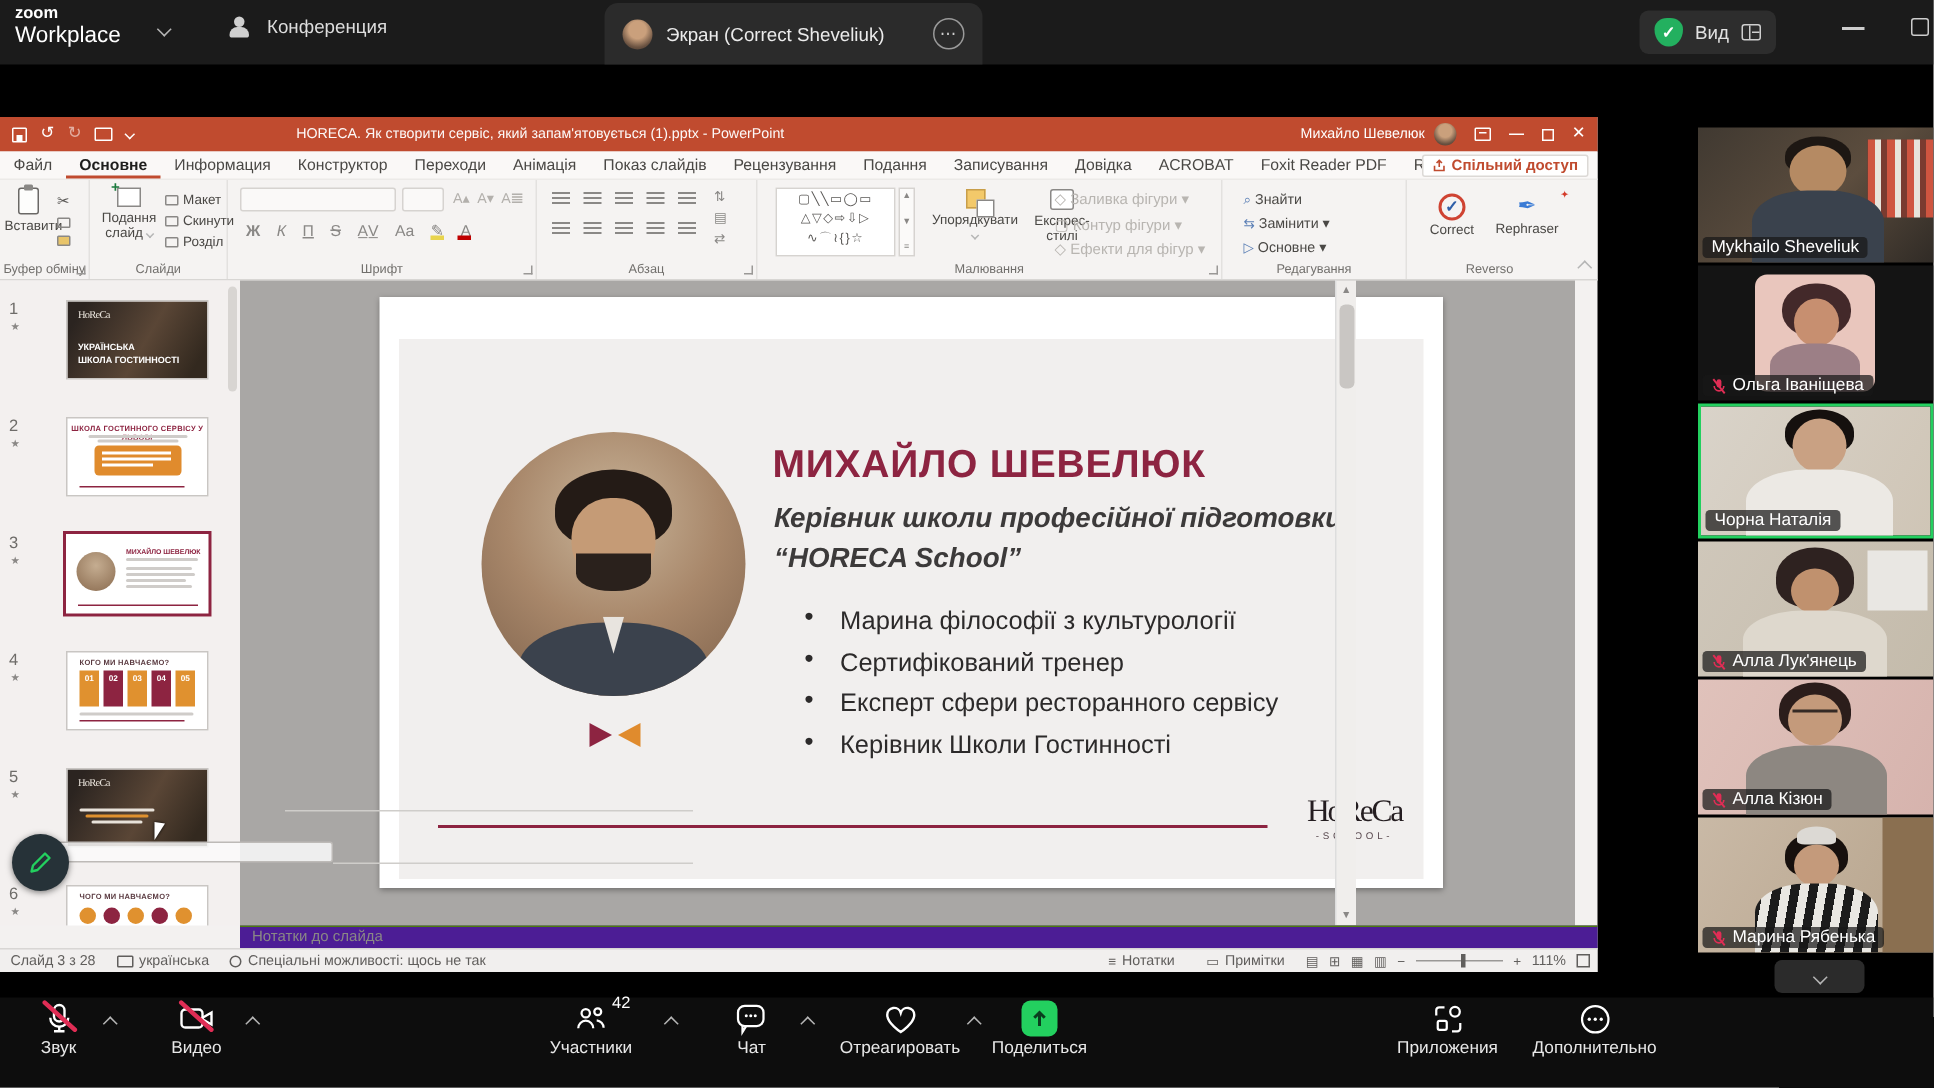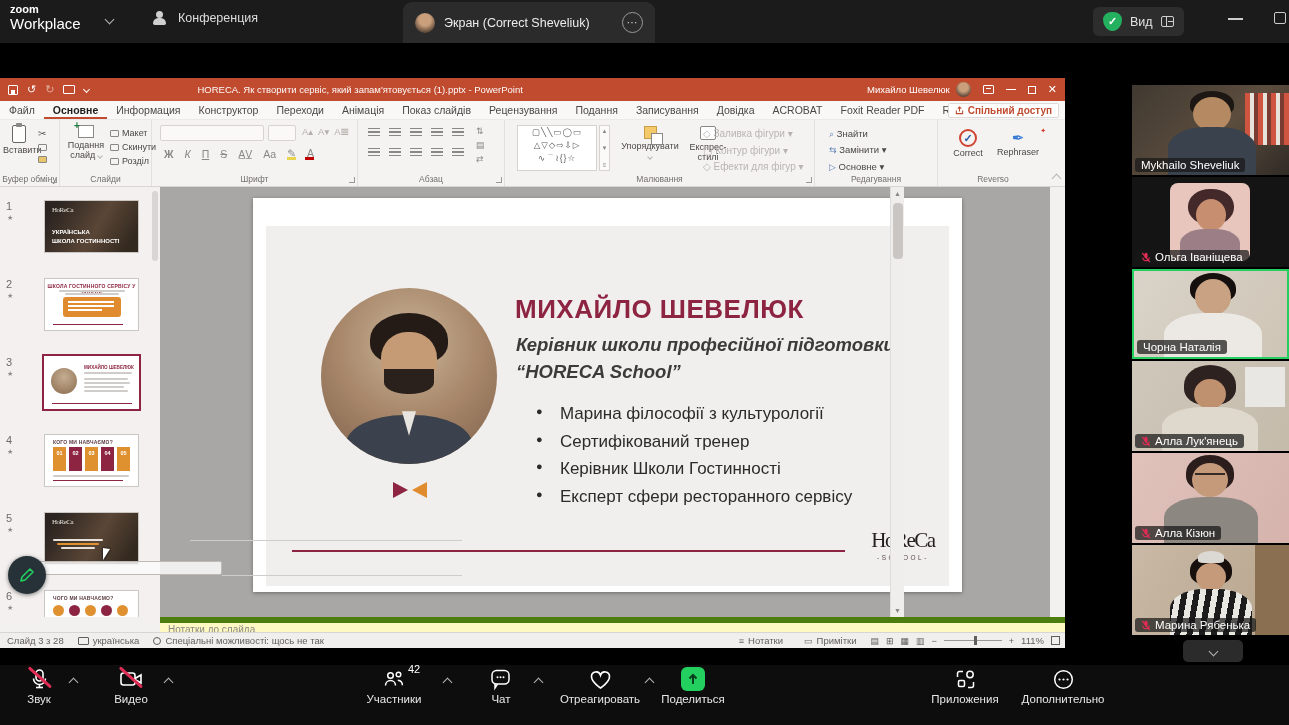--- a/index.html
+++ b/index.html
@@ -128,21 +128,21 @@
   #s-divider{position:absolute;left:39px;top:352px;width:553px;height:1.5px;background:#8d2441}
   #s-logo{position:absolute;left:600px;top:330px;width:100px;text-align:center}
   #s-logo .w{font-family:"Liberation Serif",serif;font-size:21px;color:#241d20;letter-spacing:-1.5px}
   #s-logo .s{font-size:6.5px;letter-spacing:2.5px;color:#5a4a50;margin-top:1px}
 
   #vscroll{position:absolute;left:890px;top:0;width:14px;height:100%;background:#f0eeec;border-left:1px solid #ddd;color:#8a8886;font-size:7px;text-align:center}
   #vs-thumb{position:absolute;left:2px;top:16px;width:10px;height:56px;background:#c9c6c3;border-radius:4px}
   #vs-up{position:absolute;top:3px;left:0;width:100%}
   #vs-dn{position:absolute;bottom:3px;left:0;width:100%}
 
-  #notes-bar{position:absolute;left:160px;top:539px;width:905px;height:15px;background:#fef9c3;border-top:6px solid #4d7c0f;color:#8a8886;font-size:10px;padding:1px 8px}
+  #notes-bar{position:absolute;left:160px;top:539px;width:905px;height:15px;background:#4c1d95;border-top:1px solid #4d7c0f;color:#8a8886;font-size:10px;padding:1px 8px}
   #status-bar{position:absolute;left:0;top:554px;width:1065px;height:16px;background:#f1efee;border-top:1px solid #d8d6d4;display:flex;align-items:center;font-size:9.5px;color:#605e5c}
   #status-bar .it{padding:0 7px;white-space:nowrap;display:flex;align-items:center;gap:4px}
   .kb-ic{width:11px;height:8px;border:1.1px solid #605e5c;border-radius:1px}
   .acc-ic{width:8px;height:8px;border:1.1px solid #605e5c;border-radius:50%}
   #st-right{margin-left:auto;display:flex;align-items:center;gap:7px;padding-right:5px}
   .vico{font-size:9px;color:#605e5c}
   #zoom-track{width:58px;height:1.5px;background:#9a9896;position:relative}
   #zoom-knob{position:absolute;left:30px;top:-3.5px;width:3.5px;height:9px;background:#605e5c}
   .fit-ic{width:9px;height:9px;border:1.2px solid #605e5c}
 
@@ -494,22 +494,22 @@
           <div class="ph-beard"></div>
           <div class="ph-body"></div>
           <div class="ph-shirt"></div>
         </div>
         <div id="bowtie"></div>
         <div id="s-title">МИХАЙЛО ШЕВЕЛЮК</div>
         <div id="s-sub">Керівник школи професійної підготовки “HORECA School”</div>
         <ul id="s-bullets">
           <li>Марина філософії з культурології</li>
           <li>Сертифікований тренер</li>
+          <li>Експерт сфери ресторанного сервісу</li>
           <li>Керівник Школи Гостинності</li>
-          <li>Експерт сфери ресторанного сервісу</li>
         </ul>
         <div id="s-divider"></div>
         <div id="s-logo">
           <div class="w">HoReCa</div>
           <div class="s">-SCHOOL-</div>
         </div>
       </div>
     </div>
 
     <div id="vscroll">

